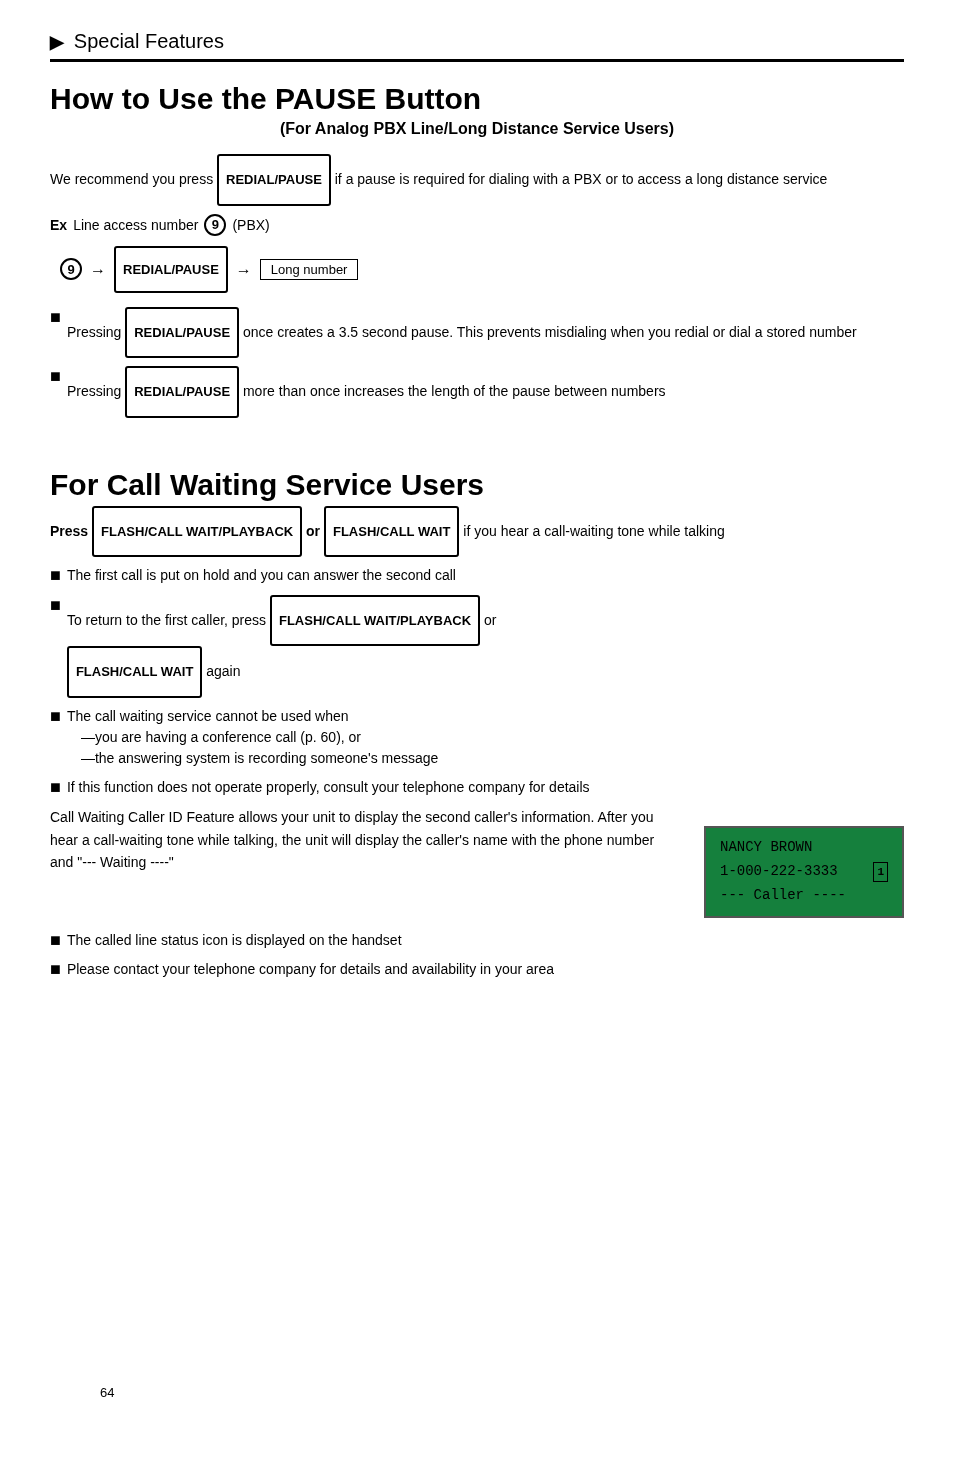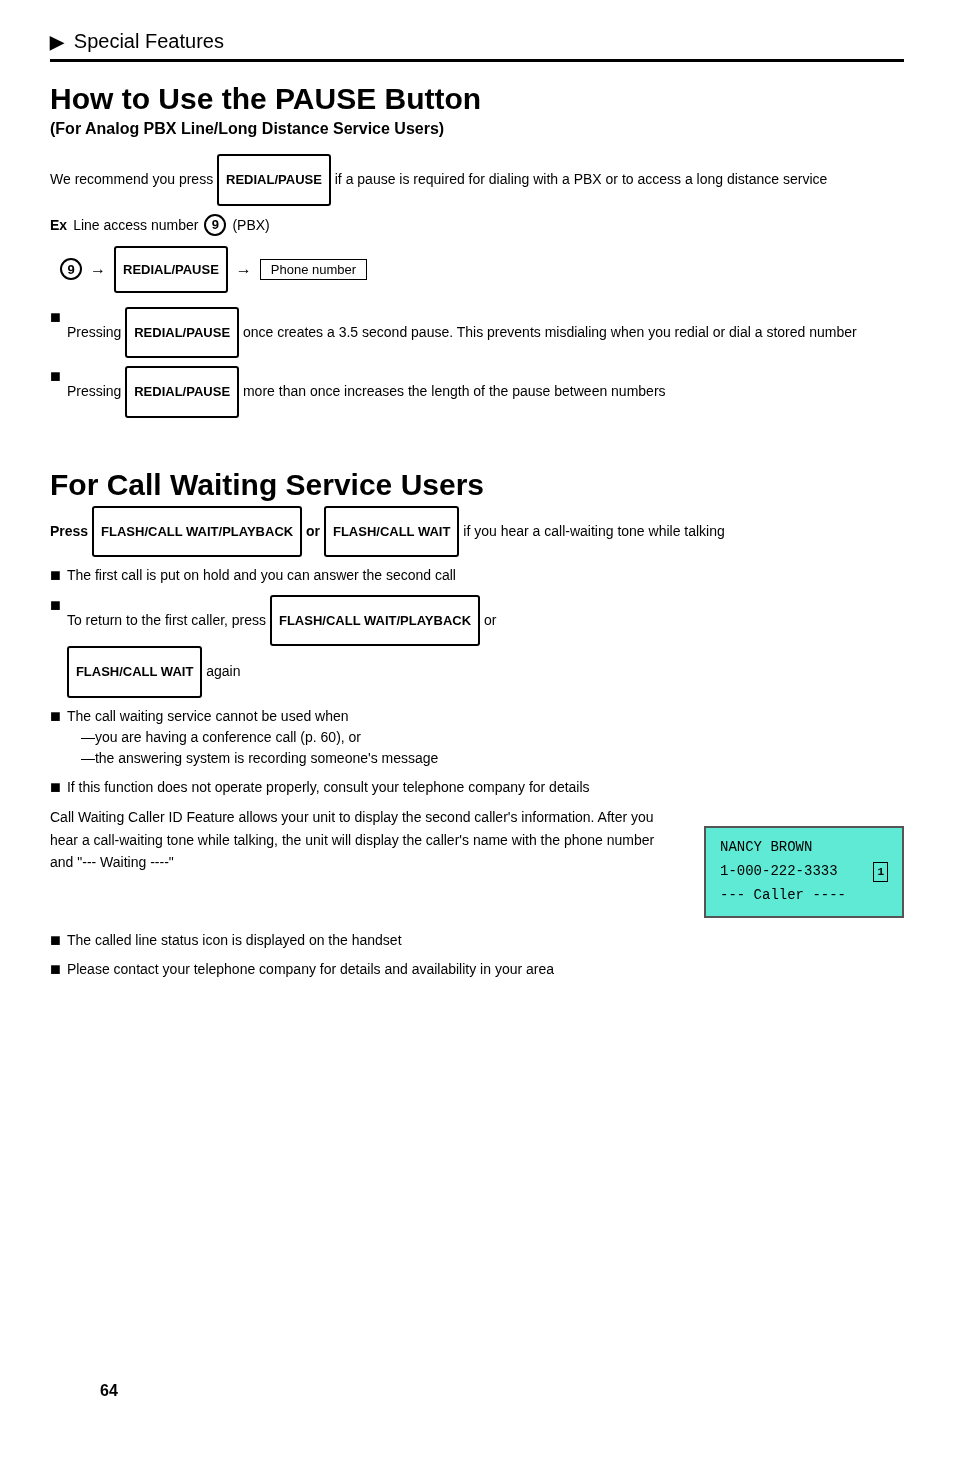--- a/index.html
+++ b/index.html
@@ -44,20 +44,21 @@
     .section-title {
       font-size: 30px;
       font-weight: bold;
       margin-bottom: 4px;
     }
 
     .section-subtitle {
       font-size: 16px;
       font-weight: bold;
       margin-bottom: 16px;
+      text-align: center;
     }
 
     .body-text {
       font-size: 14px;
       line-height: 1.5;
       margin-bottom: 8px;
     }
 
     .ex-line {
       display: flex;
@@ -157,21 +158,21 @@
       line-height: 1.6;
     }
 
     .display-box {
       border: 2px solid #555;
       padding: 8px 14px;
       font-family: 'Courier New', Courier, monospace;
       font-size: 14px;
       min-width: 200px;
       line-height: 1.7;
-      background: #5eead4;
+      background: #15803d;
       flex-shrink: 0;
       margin-top: 20px;
     }
 
     .display-row {
       display: flex;
       align-items: center;
       justify-content: space-between;
     }
 
@@ -179,22 +180,22 @@
       border: 1px solid #000;
       padding: 0 3px;
       font-size: 11px;
       font-weight: bold;
     }
 
     .page-number {
       position: absolute;
       bottom: 30px;
       left: 50px;
-      font-size: 16px;
-      font-weight: bold;
+      font-size: 13px;
+      font-weight: normal;
     }
 
     .main-wrapper {
       position: relative;
       min-height: 1400px;
     }
 
     .sub-dash {
       margin-left: 14px;
     }
@@ -225,21 +226,21 @@
       <span>Line access number</span>
       <span class="circle-num">9</span>
       <span>(PBX)</span>
     </div>
 
     <div class="diagram-line">
       <span class="circle-num">9</span>
       <span class="arrow-right">→</span>
       <span class="btn-box">REDIAL/PAUSE</span>
       <span class="arrow-right">→</span>
-      <span class="plain-box">Phone number</span>
+      <span class="plain-box">Long number</span>
     </div>
 
     <div class="bullet-item">
       <span class="bullet-dot">■</span>
       <span class="bullet-text">
         Pressing <span class="btn-box">REDIAL/PAUSE</span> once creates a 3.5 second pause. This prevents misdialing when you redial or dial a stored number
       </span>
     </div>
 
     <div class="bullet-item">

